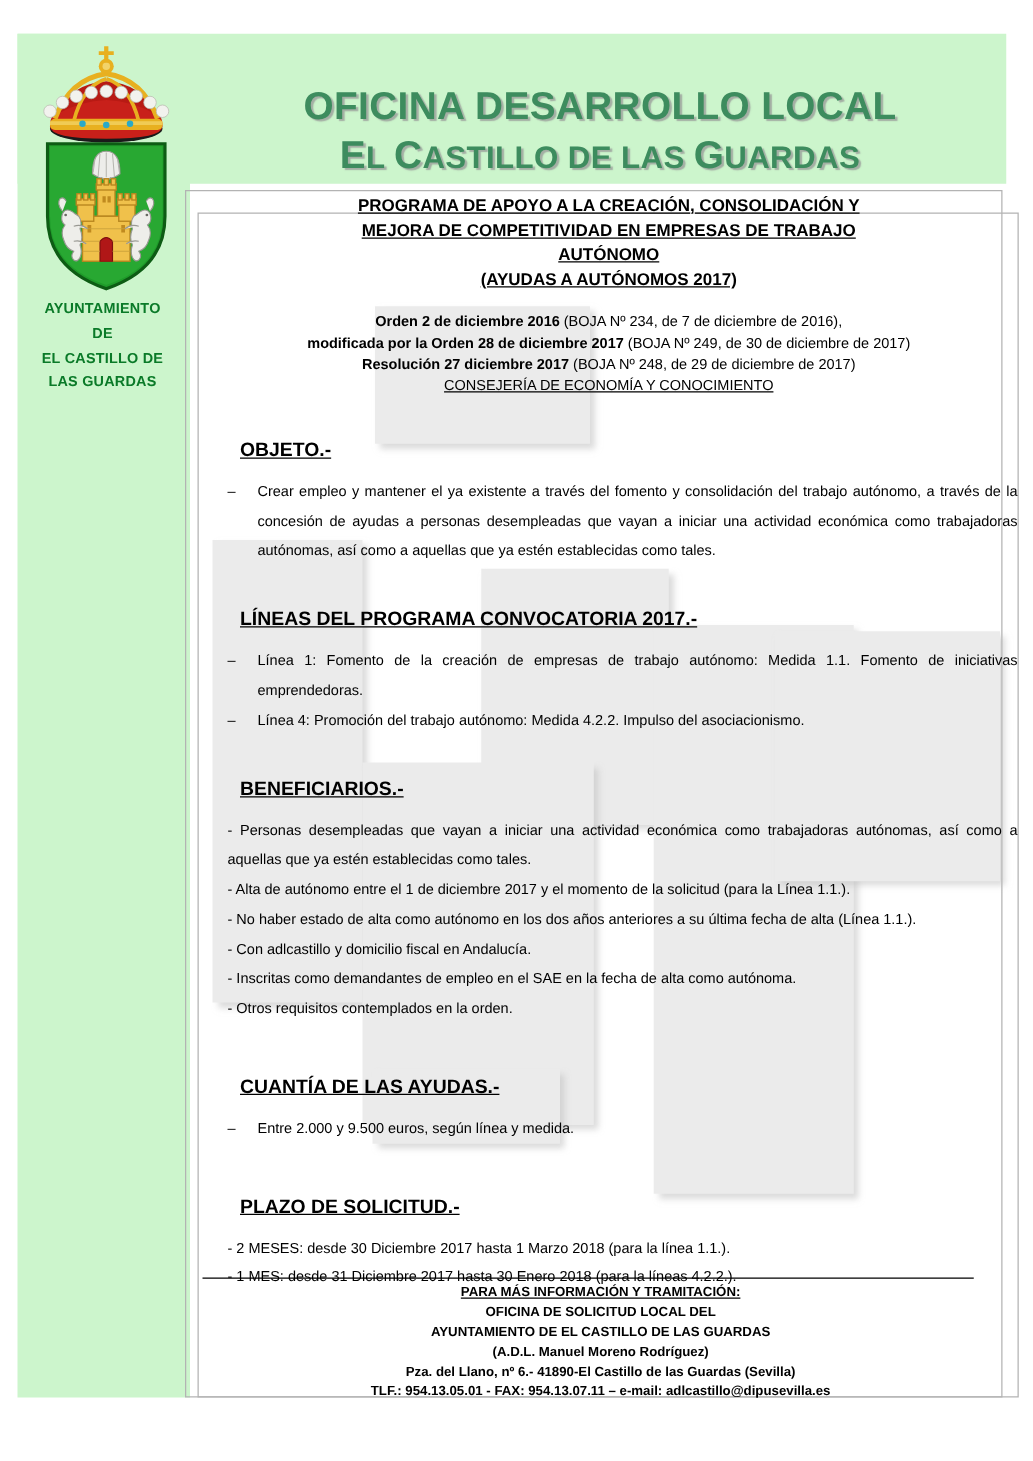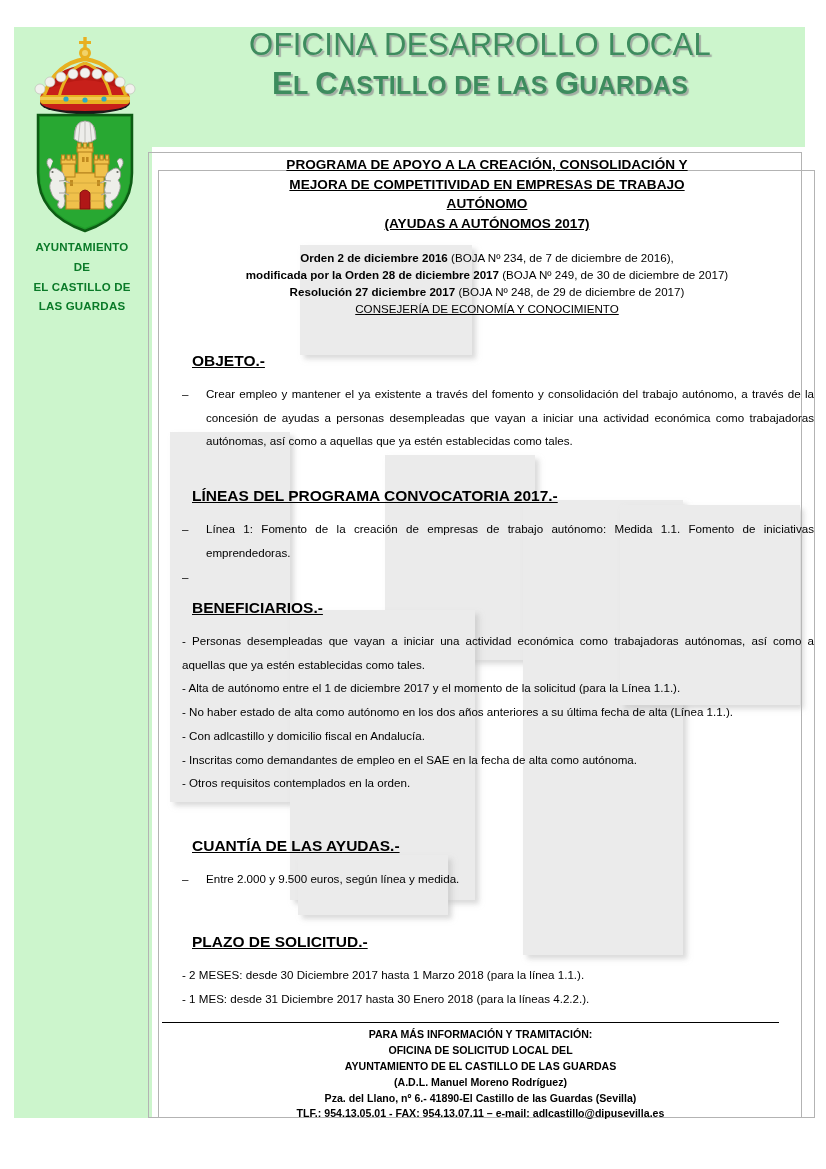--- a/index.html
+++ b/index.html
@@ -31,26 +31,27 @@
   .title-wrap {
     position: absolute;
     left: 160px;
     top: 28px;
     width: 640px;
     text-align: center;
     z-index: 6;
   }
   .title-line1 {
     font-size: 31px;
-    font-weight: normal;
+    font-weight: bold;
     color: #3d8c5e;
     letter-spacing: 0.3px;
     text-shadow: 2px 2px 1px rgba(150,150,150,0.75);
     white-space: nowrap;
     line-height: 1.12;
+    margin-top: 40px;
   }
   .title-line2 {
     font-size: 31px;
     font-weight: bold;
     color: #3d8c5e;
     letter-spacing: 0.3px;
     text-shadow: 2px 2px 1px rgba(150,150,150,0.75);
     white-space: nowrap;
     line-height: 1.2;
     margin-top: 2px;
@@ -200,21 +201,21 @@
     border-top: 1.6px solid #000;
     z-index: 4;
   }
   .footer-line {
     text-align: center;
     font-size: 10.6px;
     font-weight: bold;
     line-height: 1.5;
     color: #000;
   }
-  .footer-line.u { }
+  .footer-line.u { text-decoration: underline; }
 </style>
 </head>
 <body>
 
 <div id="page">
 
   <div class="green-side-b"></div>
   <div class="green-band"></div>
 
   <div class="wm" style="left:300px;  top:245px;  width:172px; height:110px;"></div>
@@ -388,21 +389,21 @@
       <li><span class="dash">–</span><span>Crear empleo y mantener el ya existente a través del fomento y consolidación del trabajo autónomo, a través de la concesión de ayudas a personas desempleadas que vayan a iniciar una actividad económica como trabajadoras autónomas, así como a aquellas que ya estén establecidas como tales.</span></li>
     </ul>
 
     <div class="gap-md"></div>
 
     <div class="sec-wrap">
       <h2 class="sec">LÍNEAS DEL PROGRAMA CONVOCATORIA 2017.-</h2>
     </div>
     <ul class="dash-list">
       <li><span class="dash">–</span><span>Línea 1: Fomento de la creación de empresas de trabajo autónomo: Medida 1.1. Fomento de iniciativas emprendedoras.</span></li>
-      <li><span class="dash">–</span></li>
+      <li><span class="dash">–</span><span>Línea 4: Promoción del trabajo autónomo: Medida 4.2.2. Impulso del asociacionismo.</span></li>
     </ul>
 
     <div class="gap-md"></div>
 
     <div class="sec-wrap">
       <h2 class="sec">BENEFICIARIOS.-</h2>
     </div>
     <ul class="plain-list">
       <li>- Personas desempleadas que vayan a iniciar una actividad económica como trabajadoras autónomas, así como a aquellas que ya estén establecidas como tales.</li>
       <li>- Alta de autónomo entre el 1 de diciembre 2017 y el momento de la solicitud (para la Línea 1.1.).</li>

